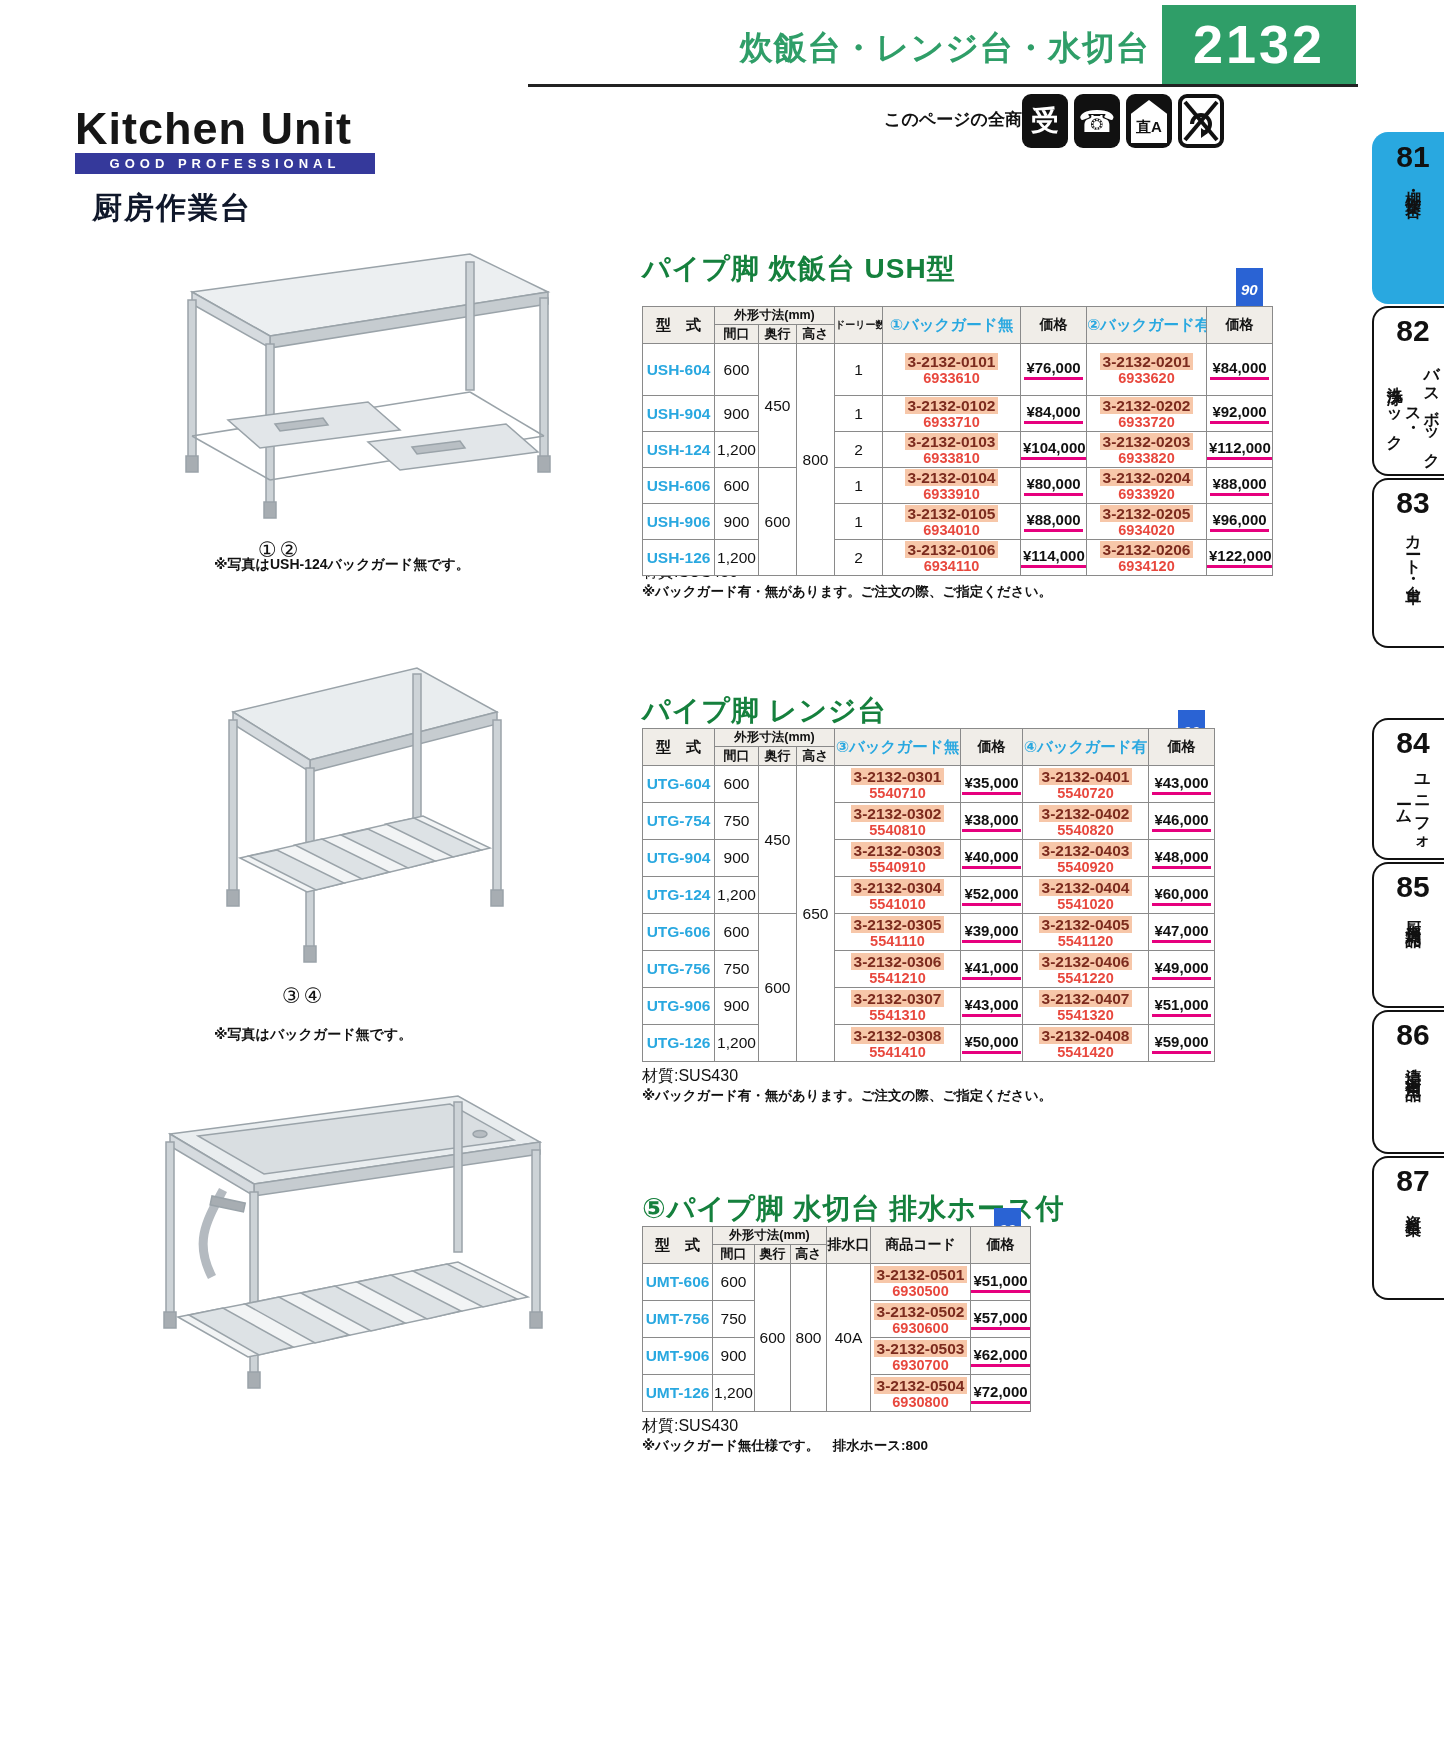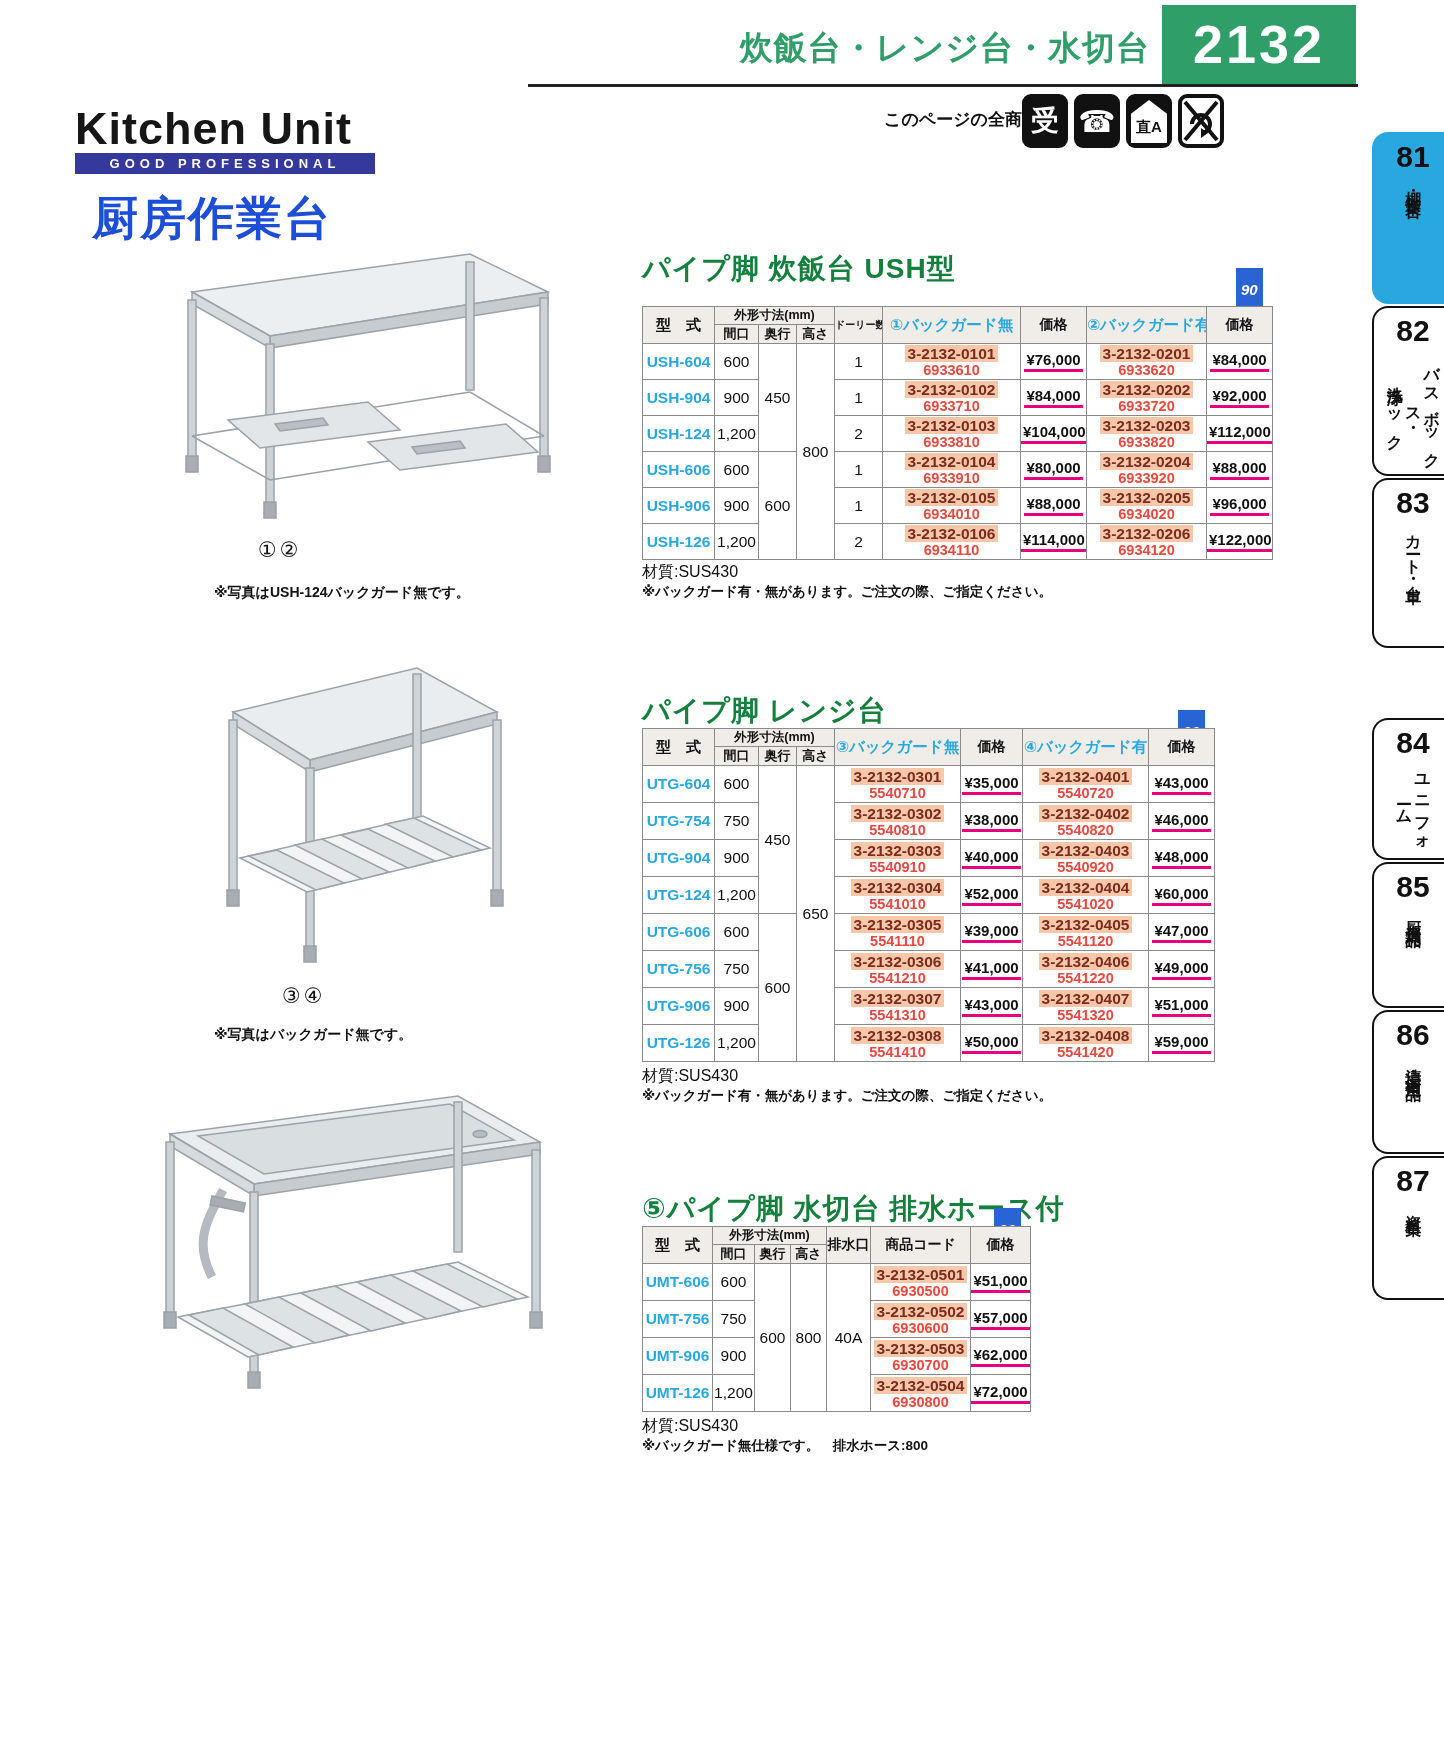--- a/index.html
+++ b/index.html
@@ -13,21 +13,21 @@
   .ob1{font-size:21px;font-weight:700;line-height:1.4;}
   .ob2{font-size:21px;font-weight:700;line-height:1.5;}
   .ob2 .red{color:#d8232a;}
 
   
   .logo{position:absolute;left:75px;top:106px;width:302px;}
   .logo-text{font-size:45px;font-weight:900;letter-spacing:1px;color:#161616;line-height:1.0;}
   .logo-bar{margin-top:2px;width:300px;background:#35399b;color:#fff;text-align:center;
             font-size:13px;font-weight:700;letter-spacing:5px;padding:3px 0;}
 
-  .cat-heading{position:absolute;left:92px;top:188px;font-size:46px;font-weight:900;color:#1d4ed8;letter-spacing:2px;}
+  .cat-heading{position:absolute;left:92px;top:188px;font-size:30px;font-weight:900;color:#0f172a;letter-spacing:2px;}
 
   
   .page-title{position:absolute;left:700px;top:26px;width:450px;text-align:right;
               font-size:33px;font-weight:900;color:#2f9e68;letter-spacing:1px;}
   .page-num{position:absolute;left:1162px;top:5px;width:194px;height:79px;background:#2f9e68;
             color:#fff;font-size:54px;font-weight:800;text-align:center;line-height:79px;letter-spacing:3px;}
   .header-rule{position:absolute;left:528px;top:84px;width:830px;border-top:3px solid #222;height:0;}
   .all-products{position:absolute;left:884px;top:108px;font-size:17px;font-weight:600;}
 
   
@@ -135,21 +135,21 @@
       <polygon points="88,180 228,162 260,190 120,208" fill="#e2e6e9"></polygon>
       <polygon points="135,184 183,178 188,185 140,191" fill="#b9bfc4"></polygon>
       <polygon points="228,202 366,184 398,212 260,230" fill="#e2e6e9"></polygon>
       <polygon points="272,207 320,201 325,208 277,214" fill="#b9bfc4"></polygon>
       <rect x="46" y="216" width="12" height="16" fill="#a7adb2"></rect>
       <rect x="398" y="216" width="12" height="16" fill="#a7adb2"></rect>
       <rect x="124" y="262" width="12" height="16" fill="#a7adb2"></rect>
     </g>
   </svg>
   <div class="photo-nums" style="left:258px;top:538px">①②</div>
-  <div class="photo-note" style="left:214px;top:584px">※写真はUSH-124バックガード無です。</div>
+  <div class="photo-note" style="left:214px;top:556px">※写真はUSH-124バックガード無です。</div>
 
   <svg class="photo" style="left:195px;top:640px" width="340" height="330" viewBox="0 0 340 330">
     <g stroke="#9aa3a9" stroke-width="1.5">
       <polygon points="38,72 222,28 302,72 115,120" fill="#e9edef"></polygon>
       <polygon points="115,120 302,72 302,84 115,132" fill="#c6ccd0"></polygon>
       <polygon points="38,72 115,120 115,132 38,84" fill="#d6dbdf"></polygon>
       <rect x="218" y="34" width="8" height="146" fill="#cdd3d7"></rect>
       <rect x="34" y="80" width="8" height="172" fill="#cdd3d7"></rect>
       <rect x="298" y="80" width="8" height="172" fill="#cdd3d7"></rect>
       <rect x="111" y="128" width="8" height="180" fill="#cdd3d7"></rect>
@@ -229,21 +229,21 @@
           <th rowspan="2" class="th-cyan">②バックガード有</th>
           <th rowspan="2">価格</th>
         </tr>
         <tr style="height: 18px;">
           <th class="th-sub">間口</th>
           <th class="th-sub">奥行</th>
           <th class="th-sub">高さ</th>
         </tr>
       </thead>
       <tbody>
-        <tr style="height: 36px;">
+        <tr style="height: 52px;">
           <td class="model">USH-604</td>
           <td class="dim">600</td>
           <td rowspan="3" class="dim">450</td>
           <td rowspan="6" class="dim">800</td>
           <td class="dim">1</td>
           <td class="code">
             <div class="code1"><span>3-2132-0101</span></div>
             <div class="code2">6933610</div>
           </td>
           <td class="price"><span>¥76,000</span></td>

